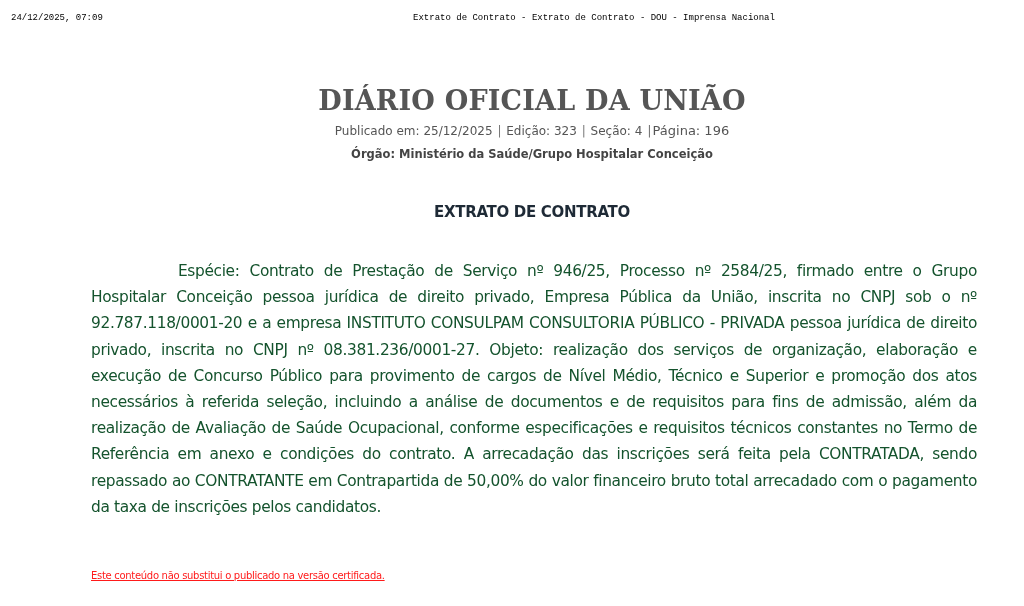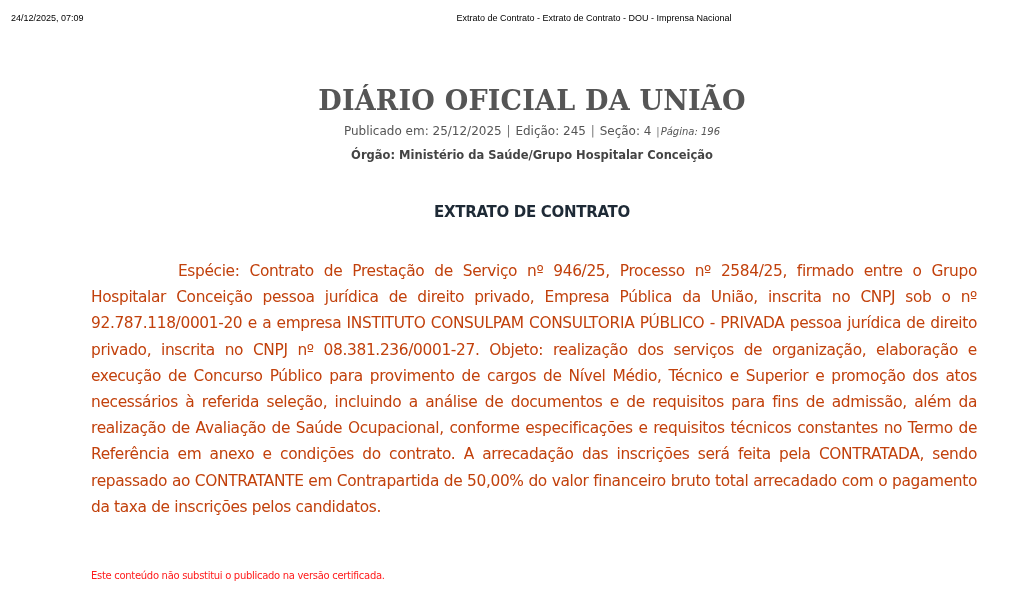--- a/index.html
+++ b/index.html
@@ -13,21 +13,21 @@
       position: relative;
       overflow: hidden;
       font-family: "Liberation Sans", sans-serif;
     }
     .print-header {
       position: absolute;
       top: 13px;
       left: 0;
       width: 1024px;
       height: 14px;
-      font-family: Liberation Sans, sans-serif;
+      font-family: Liberation Mono, monospace;
       font-size: 9px;
       color: #000000;
     }
     .print-date {
       position: absolute;
       left: 11px;
       top: 0;
     }
     .print-title {
       position: absolute;
@@ -57,23 +57,22 @@
       font-family: "DejaVu Sans", sans-serif;
       font-size: 12px;
       color: #555555;
       line-height: 16px;
     }
     .pub-line .sep {
       color: #777777;
       padding: 0 1px;
     }
     .pub-line .pagina {
-      font-size: 10px;
+      font-size: 13px;
       color: #555555;
-      font-style: italic;
     }
     .orgao-line {
       margin-top: 7px;
       font-family: "DejaVu Sans", sans-serif;
       font-size: 11.5px;
       font-weight: bold;
       color: #444444;
       line-height: 16px;
     }
     .section-title {
@@ -89,51 +88,52 @@
       letter-spacing: -0.3px;
     }
     .body-text {
       position: absolute;
       top: 258px;
       left: 91px;
       width: 886px;
       font-family: "DejaVu Sans", sans-serif;
       font-size: 15.4px;
       line-height: 26.2px;
-      color: #c2410c;
+      color: #14532d;
       text-align: justify;
       text-indent: 87px;
       margin: 0;
       letter-spacing: -0.35px;
       word-spacing: 0px;
     }
     .disclaimer {
       position: absolute;
       top: 570px;
       left: 91px;
       font-family: "DejaVu Sans", sans-serif;
       font-size: 10px;
       color: #ff1a1a;
       letter-spacing: -0.3px;
+      text-decoration: underline;
     }
   </style>
 </head>
 <body>
 
 <div class="print-header">
   <span class="print-date">24/12/2025, 07:09</span>
   <span class="print-title">Extrato de Contrato - Extrato de Contrato - DOU - Imprensa Nacional</span>
 </div>
 
 <div class="masthead">
   <h1 class="dou-title">DIÁRIO OFICIAL DA UNIÃO</h1>
   <div class="pub-line">
     <span>Publicado em: 25/12/2025</span>
     <span class="sep">|</span>
-    <span>Edição: 245</span>
+    <span>Edição: 323</span>
     <span class="sep">|</span>
     <span>Seção: 4</span>
     <span class="pagina"><span class="sep">|</span><span>Página: 196</span></span>
   </div>
   <div class="orgao-line">Órgão: Ministério da Saúde/Grupo Hospitalar Conceição</div>
 </div>
 
 <div class="section-title">EXTRATO DE CONTRATO</div>
 
 <p class="body-text">Espécie: Contrato de Prestação de Serviço nº 946/25, Processo nº 2584/25, firmado entre o Grupo Hospitalar Conceição pessoa jurídica de direito privado, Empresa Pública da União, inscrita no CNPJ sob o nº 92.787.118/0001-20 e a empresa INSTITUTO CONSULPAM CONSULTORIA PÚBLICO - PRIVADA pessoa jurídica de direito privado, inscrita no CNPJ nº 08.381.236/0001-27. Objeto: realização dos serviços de organização, elaboração e execução de Concurso Público para provimento de cargos de Nível Médio, Técnico e Superior e promoção dos atos necessários à referida seleção, incluindo a análise de documentos e de requisitos para fins de admissão, além da realização de Avaliação de Saúde Ocupacional, conforme especificações e requisitos técnicos constantes no Termo de Referência em anexo e condições do contrato. A arrecadação das inscrições será feita pela CONTRATADA, sendo repassado ao CONTRATANTE em Contrapartida de 50,00% do valor financeiro bruto total arrecadado com o pagamento da taxa de inscrições pelos candidatos.</p>

